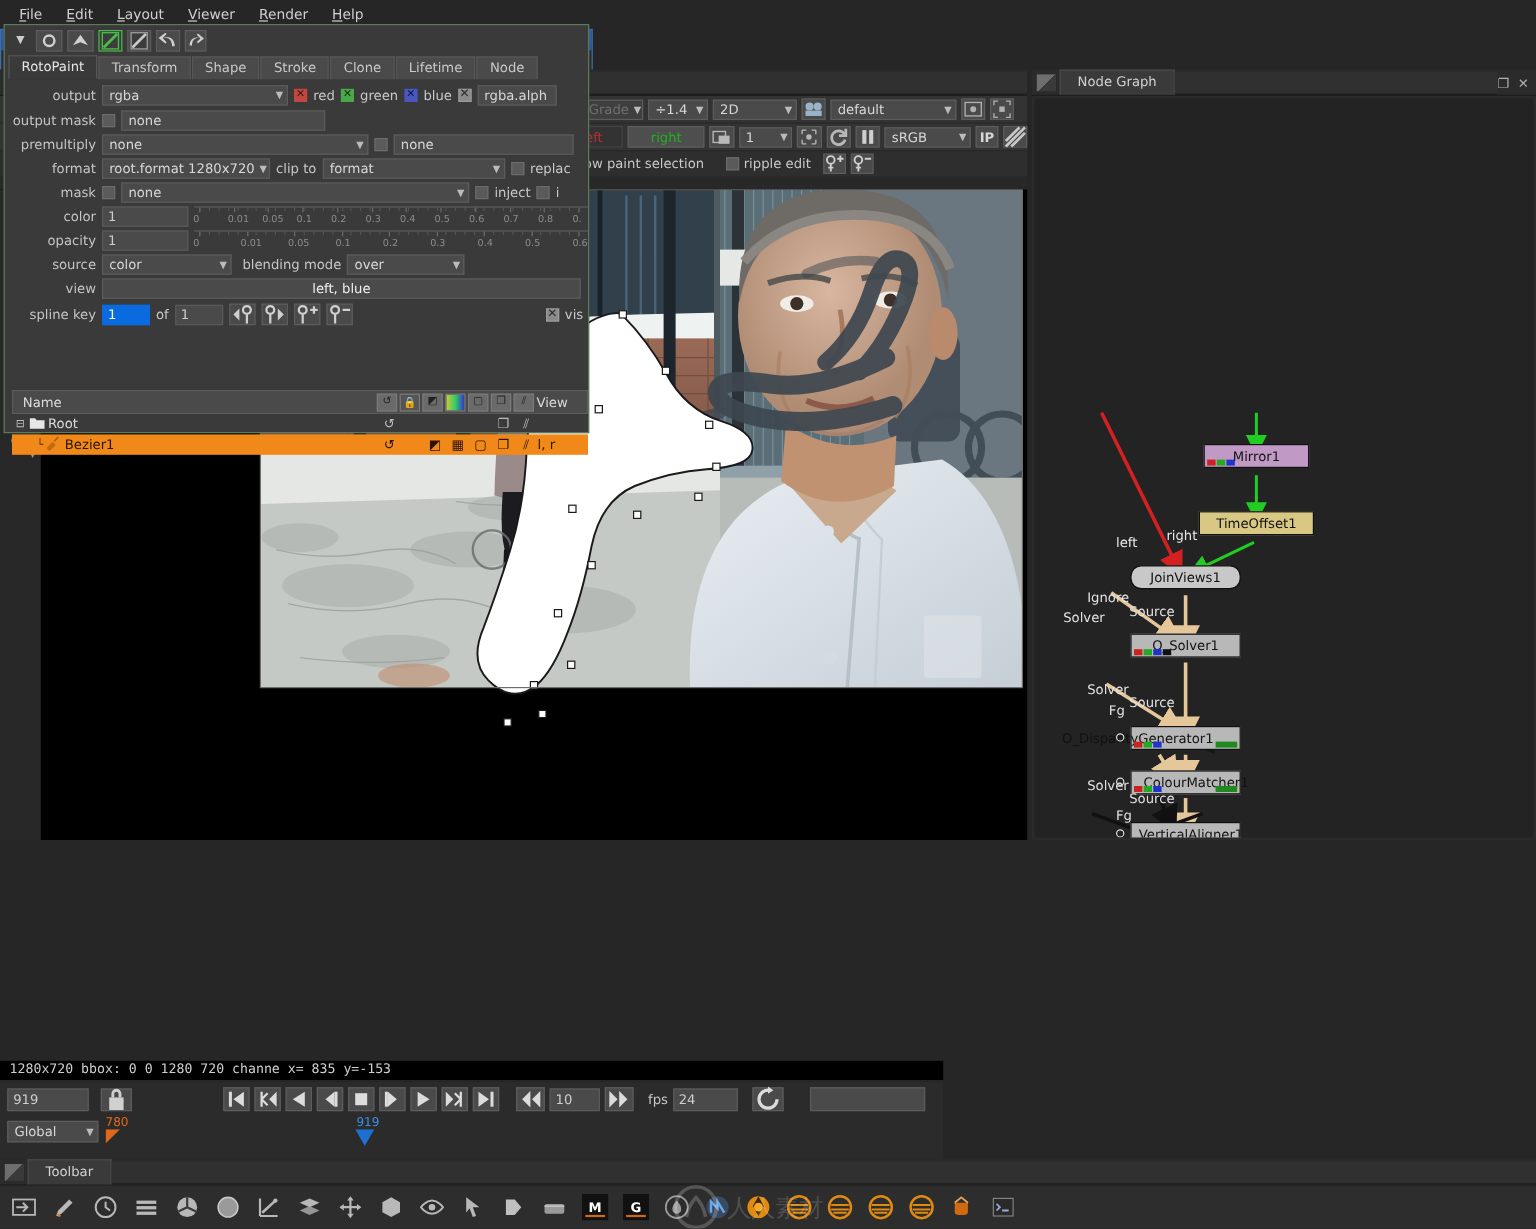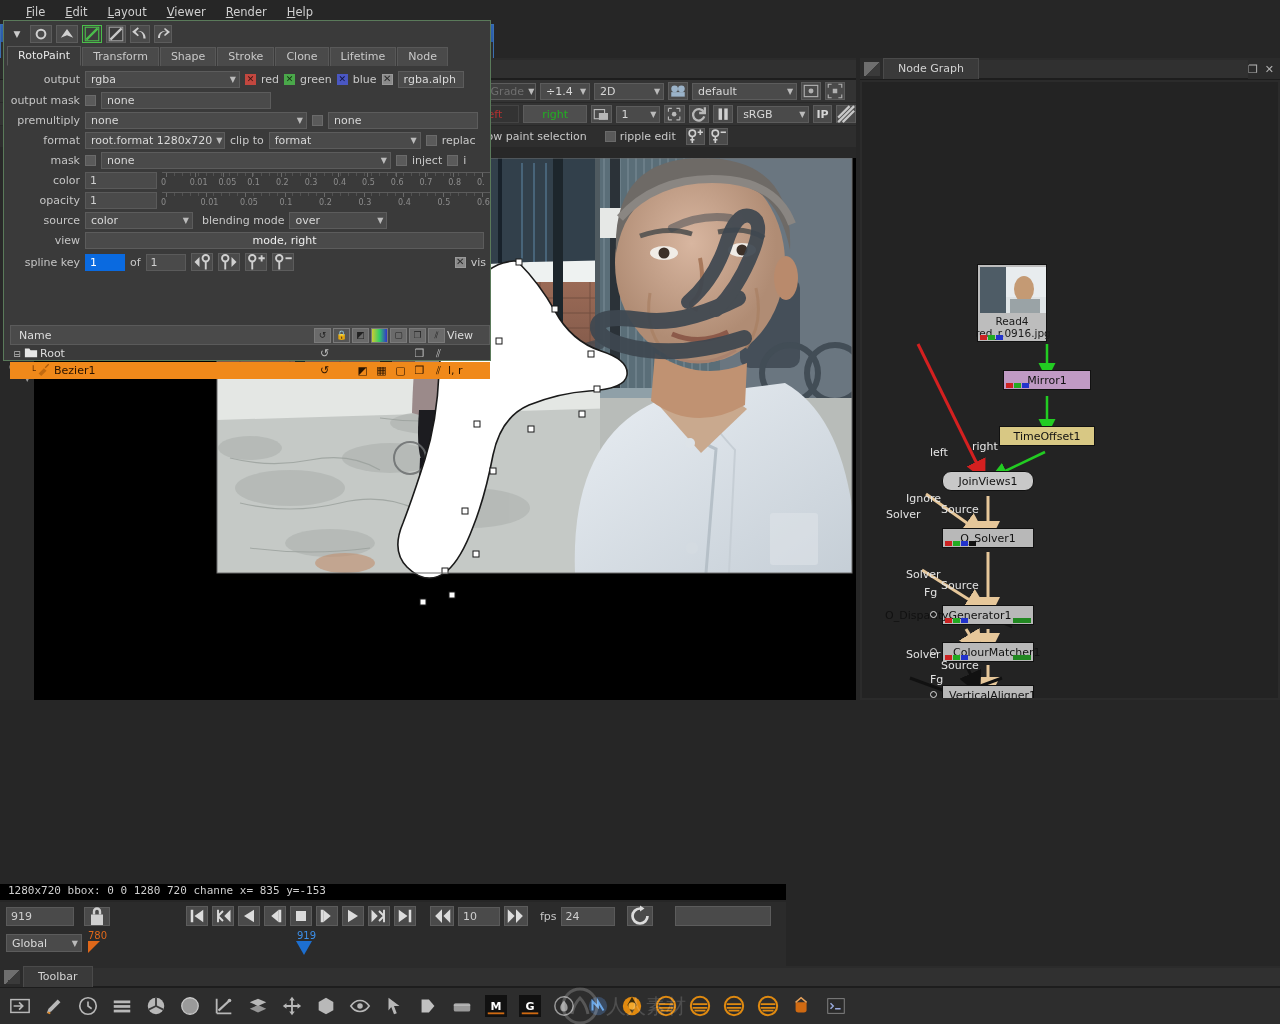--- a/index.html
+++ b/index.html
@@ -16,21 +16,21 @@
   .pane { position:absolute; background:#282828;margin-top:34px; }
   .tabbar { height:22px; background:#2b2b2b; display:flex; align-items:flex-end;
             border-bottom:1px solid #1d1d1d; }
   .tabgrip { width:16px; height:14px; margin:0 3px 3px 4px;
              background:linear-gradient(135deg,#6e6e6e 0 50%,#3a3a3a 50% 100%); }
   .tab { background:#3a3a3a; color:#d2d2d2; padding:3px 14px 4px 14px;
          border:1px solid #4a4a4a; border-bottom:none; font-size:11px; }
   .tabfill { flex:1; background:#303030; height:19px; border-bottom:1px solid #1d1d1d; }
   .panebtns { display:flex; align-items:center; gap:7px; padding:0 6px 3px 0; color:#b0b0b0; font-size:11px;}
 
-  .menubar { height:24px; display:flex; align-items:center; padding-left:26px; gap:20px;
+  .menubar { height:24px; display:flex; align-items:center; padding-left:16px; gap:20px;
              background:#262626; }
   .menubar span { font-size:11.5px; color:#d0d0d0; }
   .menubar u { text-decoration:underline; }
 
   .row { display:flex; align-items:center; }
 
   .combo { background:#4a4a4a; border:1px solid #5c5c5c; height:17px;
            display:flex; align-items:center; justify-content:space-between;
            padding:0 3px 0 5px; color:#d8d8d8; font-size:11px; white-space:nowrap;
            overflow:hidden; }
@@ -586,36 +586,20 @@
       <line x1="126" y1="583" x2="126" y2="604" stroke="#e6c79a" stroke-width="3" marker-end="url(#at)"></line>
       <line x1="96" y1="565" x2="112" y2="600" stroke="#111" stroke-width="3" marker-end="url(#ak)"></line>
 
       <line x1="48" y1="596" x2="140" y2="630" stroke="#111" stroke-width="3"></line>
       <line x1="48" y1="630" x2="140" y2="596" stroke="#111" stroke-width="3"></line>
 
       <line x1="100" y1="525" x2="150" y2="545" stroke="#111" stroke-width="2" opacity=".8"></line>
     </svg>
 
 
-    <div class="node thumbnode" style="left:115px;top:182px;">
-      <svg class="img" viewBox="0 0 66 46">
-        <rect width="66" height="46" fill="#dfe4e6"></rect>
-        <rect x="0" y="0" width="26" height="46" fill="#4e5c66"></rect>
-        <rect x="26" y="0" width="40" height="30" fill="#e8ecee"></rect>
-        <ellipse cx="44" cy="22" rx="10" ry="13" fill="#c49a74"></ellipse>
-        <rect x="30" y="32" width="30" height="14" fill="#9aa3a6"></rect>
-      </svg>
-      <div class="t1">Read4</div>
-      <div class="t2">red_r.0916.jpg</div>
-      <div class="dots">
-            <i style="background:#cc2222"></i>
-            <i style="background:#22aa22"></i>
-            <i style="background:#2233cc"></i>
-          </div>
-    </div>
 
     <div class="node plainnode" style="left:141px;top:288px;width:88px;background:#c09ac4;">
       <span>Mirror1</span>
       <div class="dots">
             <i style="background:#cc2222"></i>
             <i style="background:#22aa22"></i>
             <i style="background:#2233cc"></i>
           </div>
     </div>
 
@@ -938,21 +922,21 @@
           </div>
       <span style="margin-left:4px">blending mode</span>
       <div class="combo" style="width:98px">
             <span>over</span>
             <span class="car">▼</span>
           </div>
     </div>
 
     <div class="pr">
       <span class="prlabel">view</span>
-      <div class="btn" style="flex:1;margin-right:6px;height:17px;color:#efefef">mode, right</div>
+      <div class="btn" style="flex:1;margin-right:6px;height:17px;color:#efefef">left, blue</div>
     </div>
 
     <div class="pr" style="height:24px">
       <span class="prlabel">spline key</span>
       <div class="txtfield" style="width:40px;background:#0a6ae0;border-color:#0a6ae0;color:#fff">1</div>
       <span>of</span>
       <div class="txtfield" style="width:40px">1</div>
       <div class="btn" style="width:22px">
         <svg viewBox="0 0 16 16">
               <circle cx="11" cy="5" r="2.6" fill="none" stroke="#d0d0d0" stroke-width="1.5"></circle>

